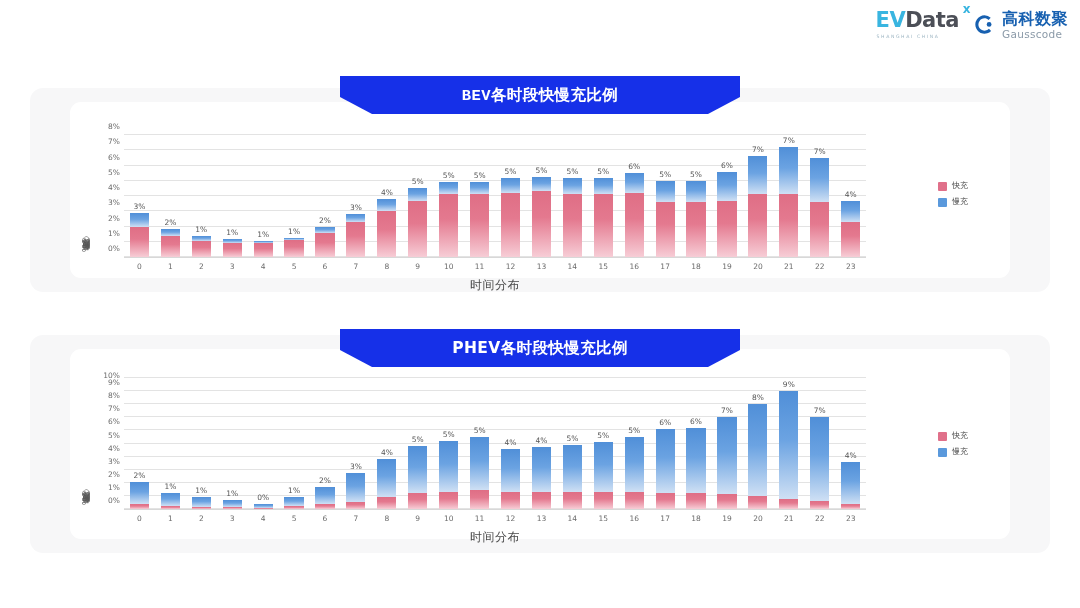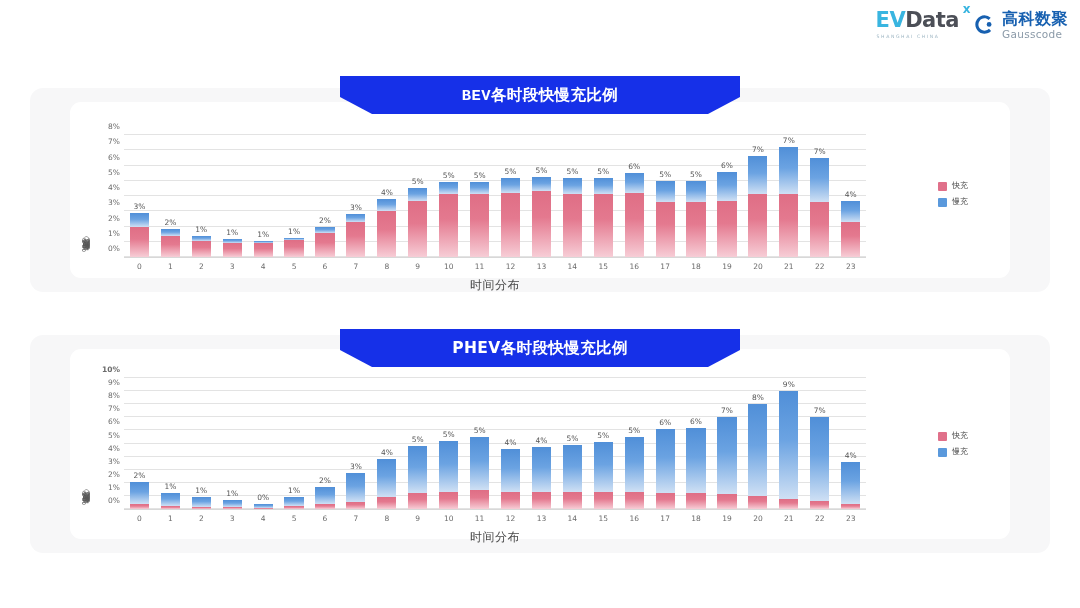--- a/index.html
+++ b/index.html
@@ -452,21 +452,21 @@
         <span class="ytick" style="bottom: 65.5px; position: absolute; right: 100%;">5%</span>
         <div class="gridline" style="bottom: 78.6px;"></div>
         <span class="ytick" style="bottom: 78.6px; position: absolute; right: 100%;">6%</span>
         <div class="gridline" style="bottom: 91.7px;"></div>
         <span class="ytick" style="bottom: 91.7px; position: absolute; right: 100%;">7%</span>
         <div class="gridline" style="bottom: 104.8px;"></div>
         <span class="ytick" style="bottom: 104.8px; position: absolute; right: 100%;">8%</span>
         <div class="gridline" style="bottom: 117.9px;"></div>
         <span class="ytick" style="bottom: 117.9px; position: absolute; right: 100%;">9%</span>
         <div class="gridline" style="bottom: 131px;"></div>
-        <span class="ytick" style="bottom: 131px; position: absolute; right: 100%; font-weight: bold;">10%</span>
+        <span class="ytick" style="bottom: 125px; position: absolute; right: 100%;">10%</span>
       </div>
     <div class="bars">
         <div class="barcol">
           <div class="stack">
             <span class="bar-label">2%</span>
             <div class="seg-slow" style="height: 22.27px;"></div>
             <div class="seg-fast" style="height: 4.585px;"></div>
           </div>
         </div>
         <div class="barcol">

